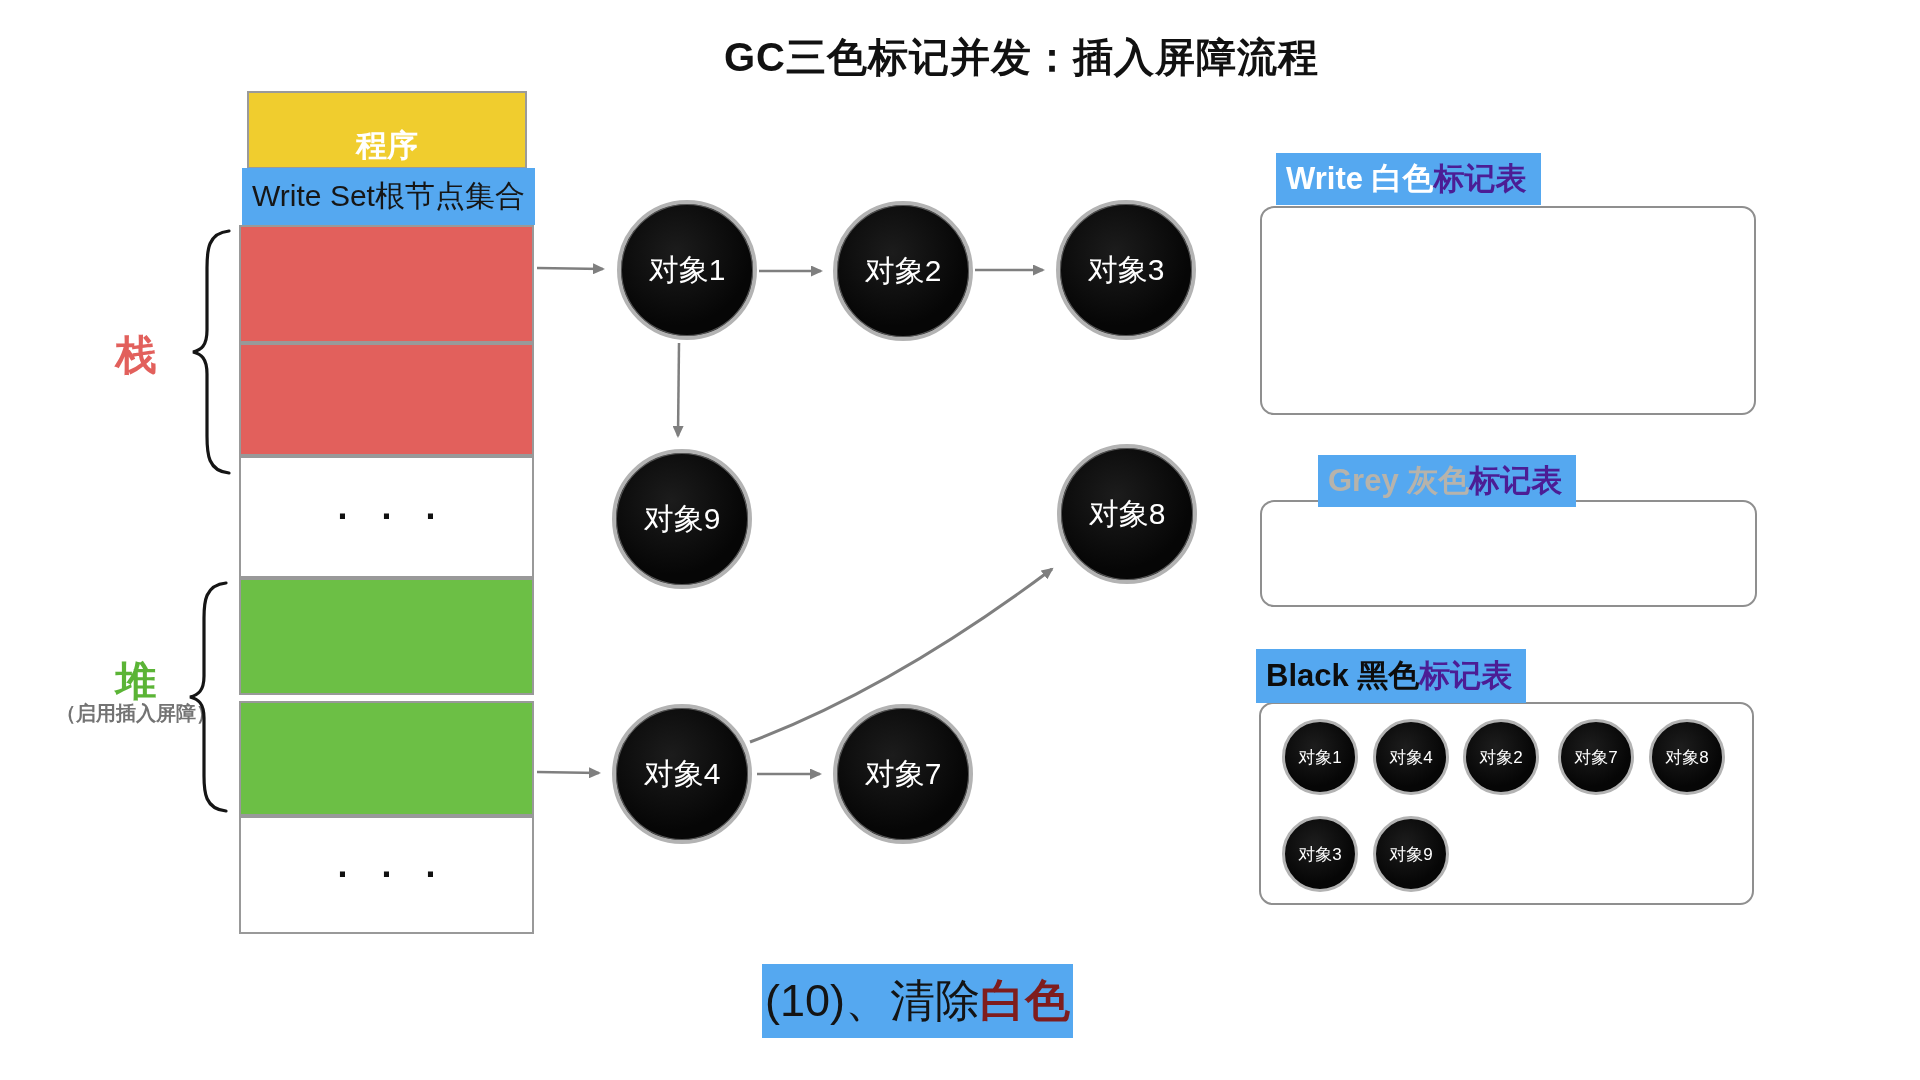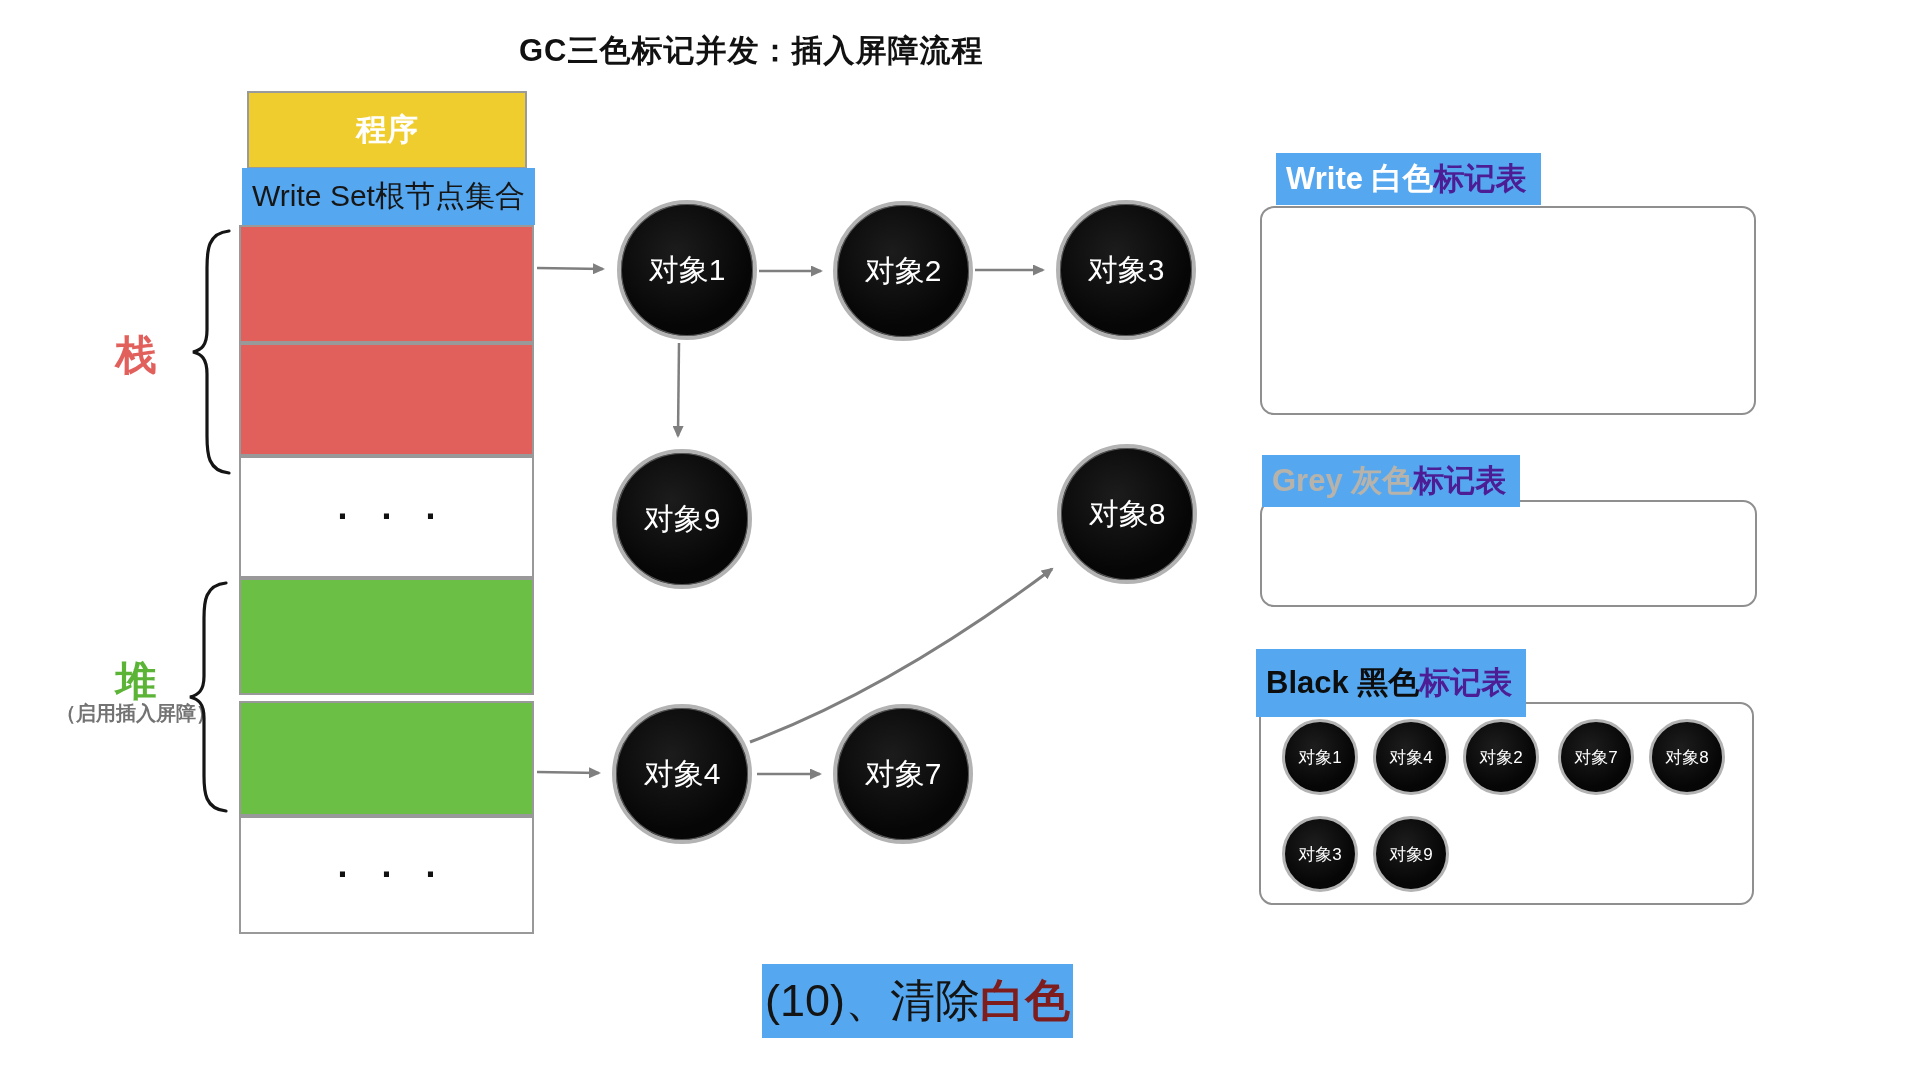--- a/index.html
+++ b/index.html
@@ -8,39 +8,40 @@
   .canvas {
     position: relative;
     width: 1920px;
     height: 1080px;
     background: #ffffff;
     overflow: hidden;
   }
   .title {
     position: absolute;
     left: 519px; top: 30px; width: 800px;
-    text-align: left;
-    font-size: 31px;
+    text-align: right;
+    font-size: 40px;
     font-weight: bold;
     color: #111;
     letter-spacing: 1px;
   }
   
   .cell {
     position: absolute;
     left: 239px; width: 295px;
     border: 2px solid #999;
     display: flex; align-items: center; justify-content: center;
   }
   .cell.program {
     left: 247px; top: 91px; width: 280px; height: 78px;
     background: #f0cd2e;
     border: 2px solid #9a9a9a;
     color: #fff; font-size: 31px; font-weight: bold;
     z-index: 2;
+    align-items: flex-end;
   }
   .cell.rootbar {
     left: 242px; top: 168px; width: 293px; height: 57px;
     background: #55a8f0;
     border: none;
     color: #161616; font-size: 30px;
     white-space: nowrap;
     z-index: 3;
   }
   .cell.red   { background: #e2605c; }
@@ -198,27 +199,27 @@
   <div class="node" style="left:833px;top:704px;">
     <span>对象7</span>
   </div>
 
   <div class="table-label label-white" style="left:1262px;top:153px;margin-left:14px;">
     <span class="accent">Write 白色</span>
       <span class="rest">标记表</span>
   </div>
   <div class="table-box" style="left:1260px;top:206px;width:496px;height:209px;"></div>
 
-  <div class="table-label label-grey" style="left:1262px;top:455px;">
+  <div class="table-label label-grey" style="left:1318px;top:455px;">
     <span class="accent">Grey 灰色</span>
       <span class="rest">标记表</span>
   </div>
   <div class="table-box" style="left:1260px;top:500px;width:497px;height:107px;"></div>
 
-  <div class="table-label label-black" style="left:1256px;top:649px;height:68px;">
+  <div class="table-label label-black" style="left:1256px;top:649px;height:54px;">
     <span class="accent">Black 黑色</span>
       <span class="rest">标记表</span>
   </div>
   <div class="table-box" style="left:1259px;top:702px;width:495px;height:203px;"></div>
 
   <div class="mini-node" style="left:1282px;top:719px;">
     <span>对象1</span>
   </div>
   <div class="mini-node" style="left:1373px;top:719px;">
     <span>对象4</span>

